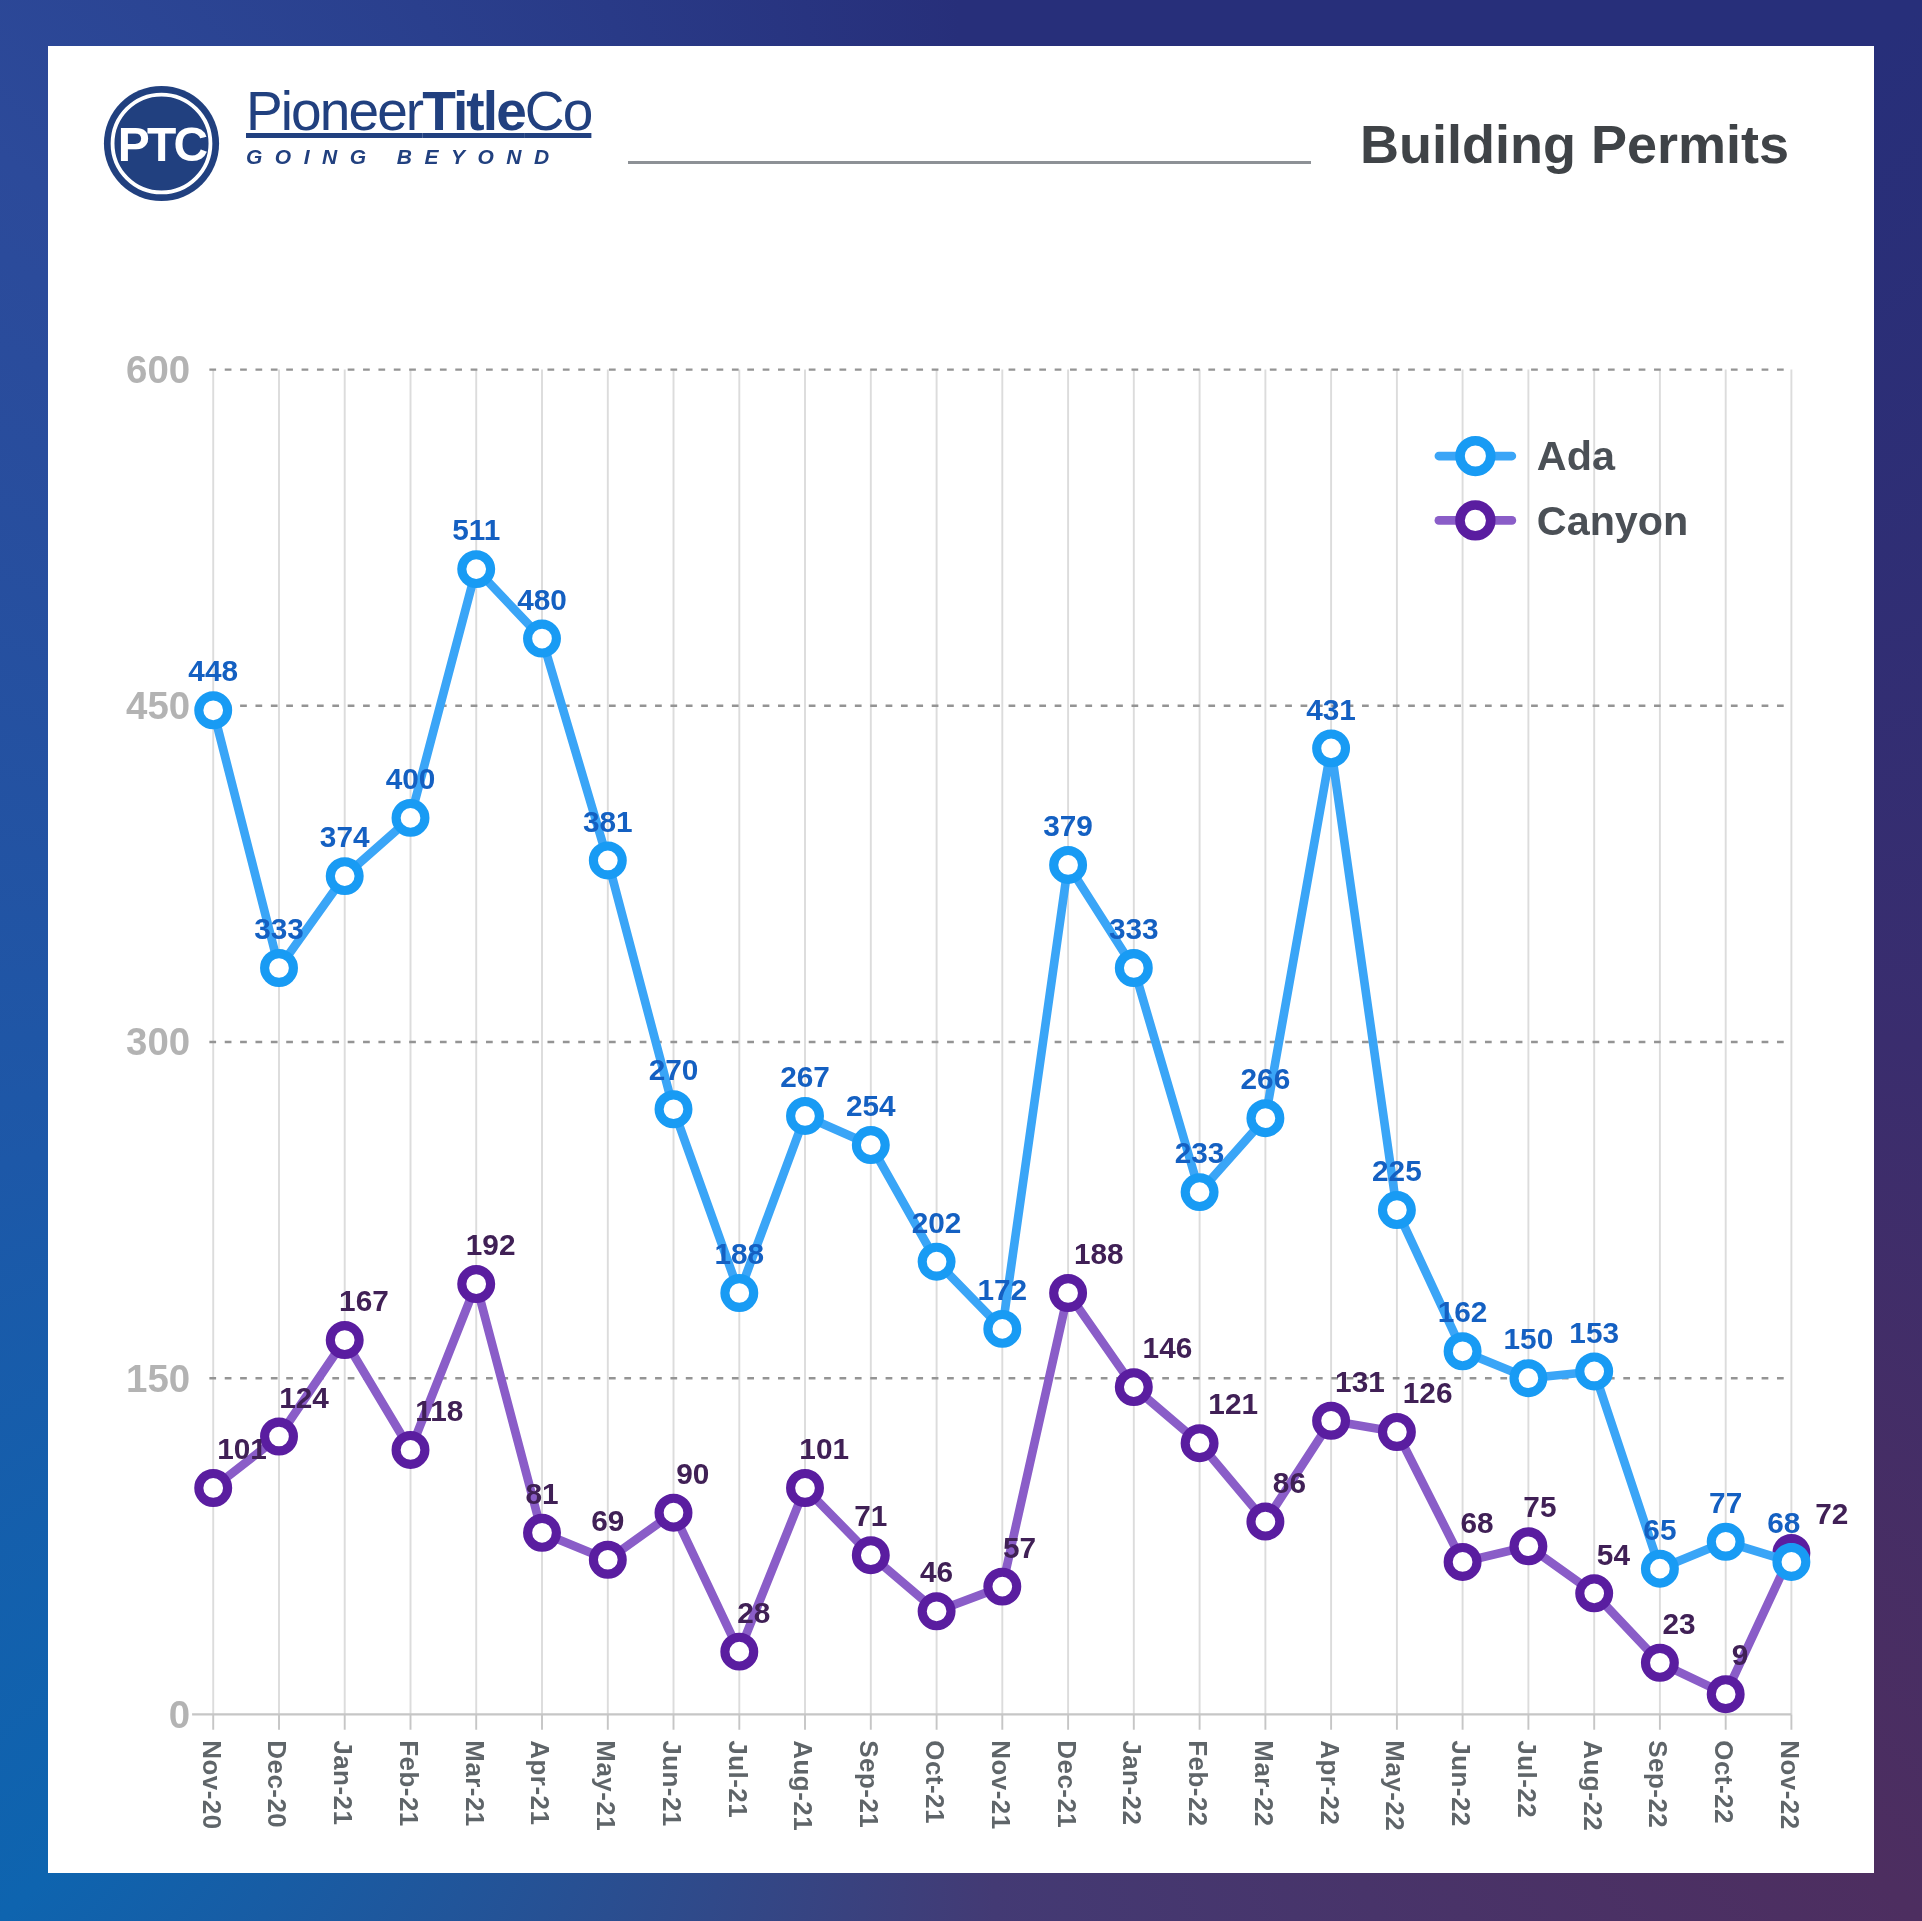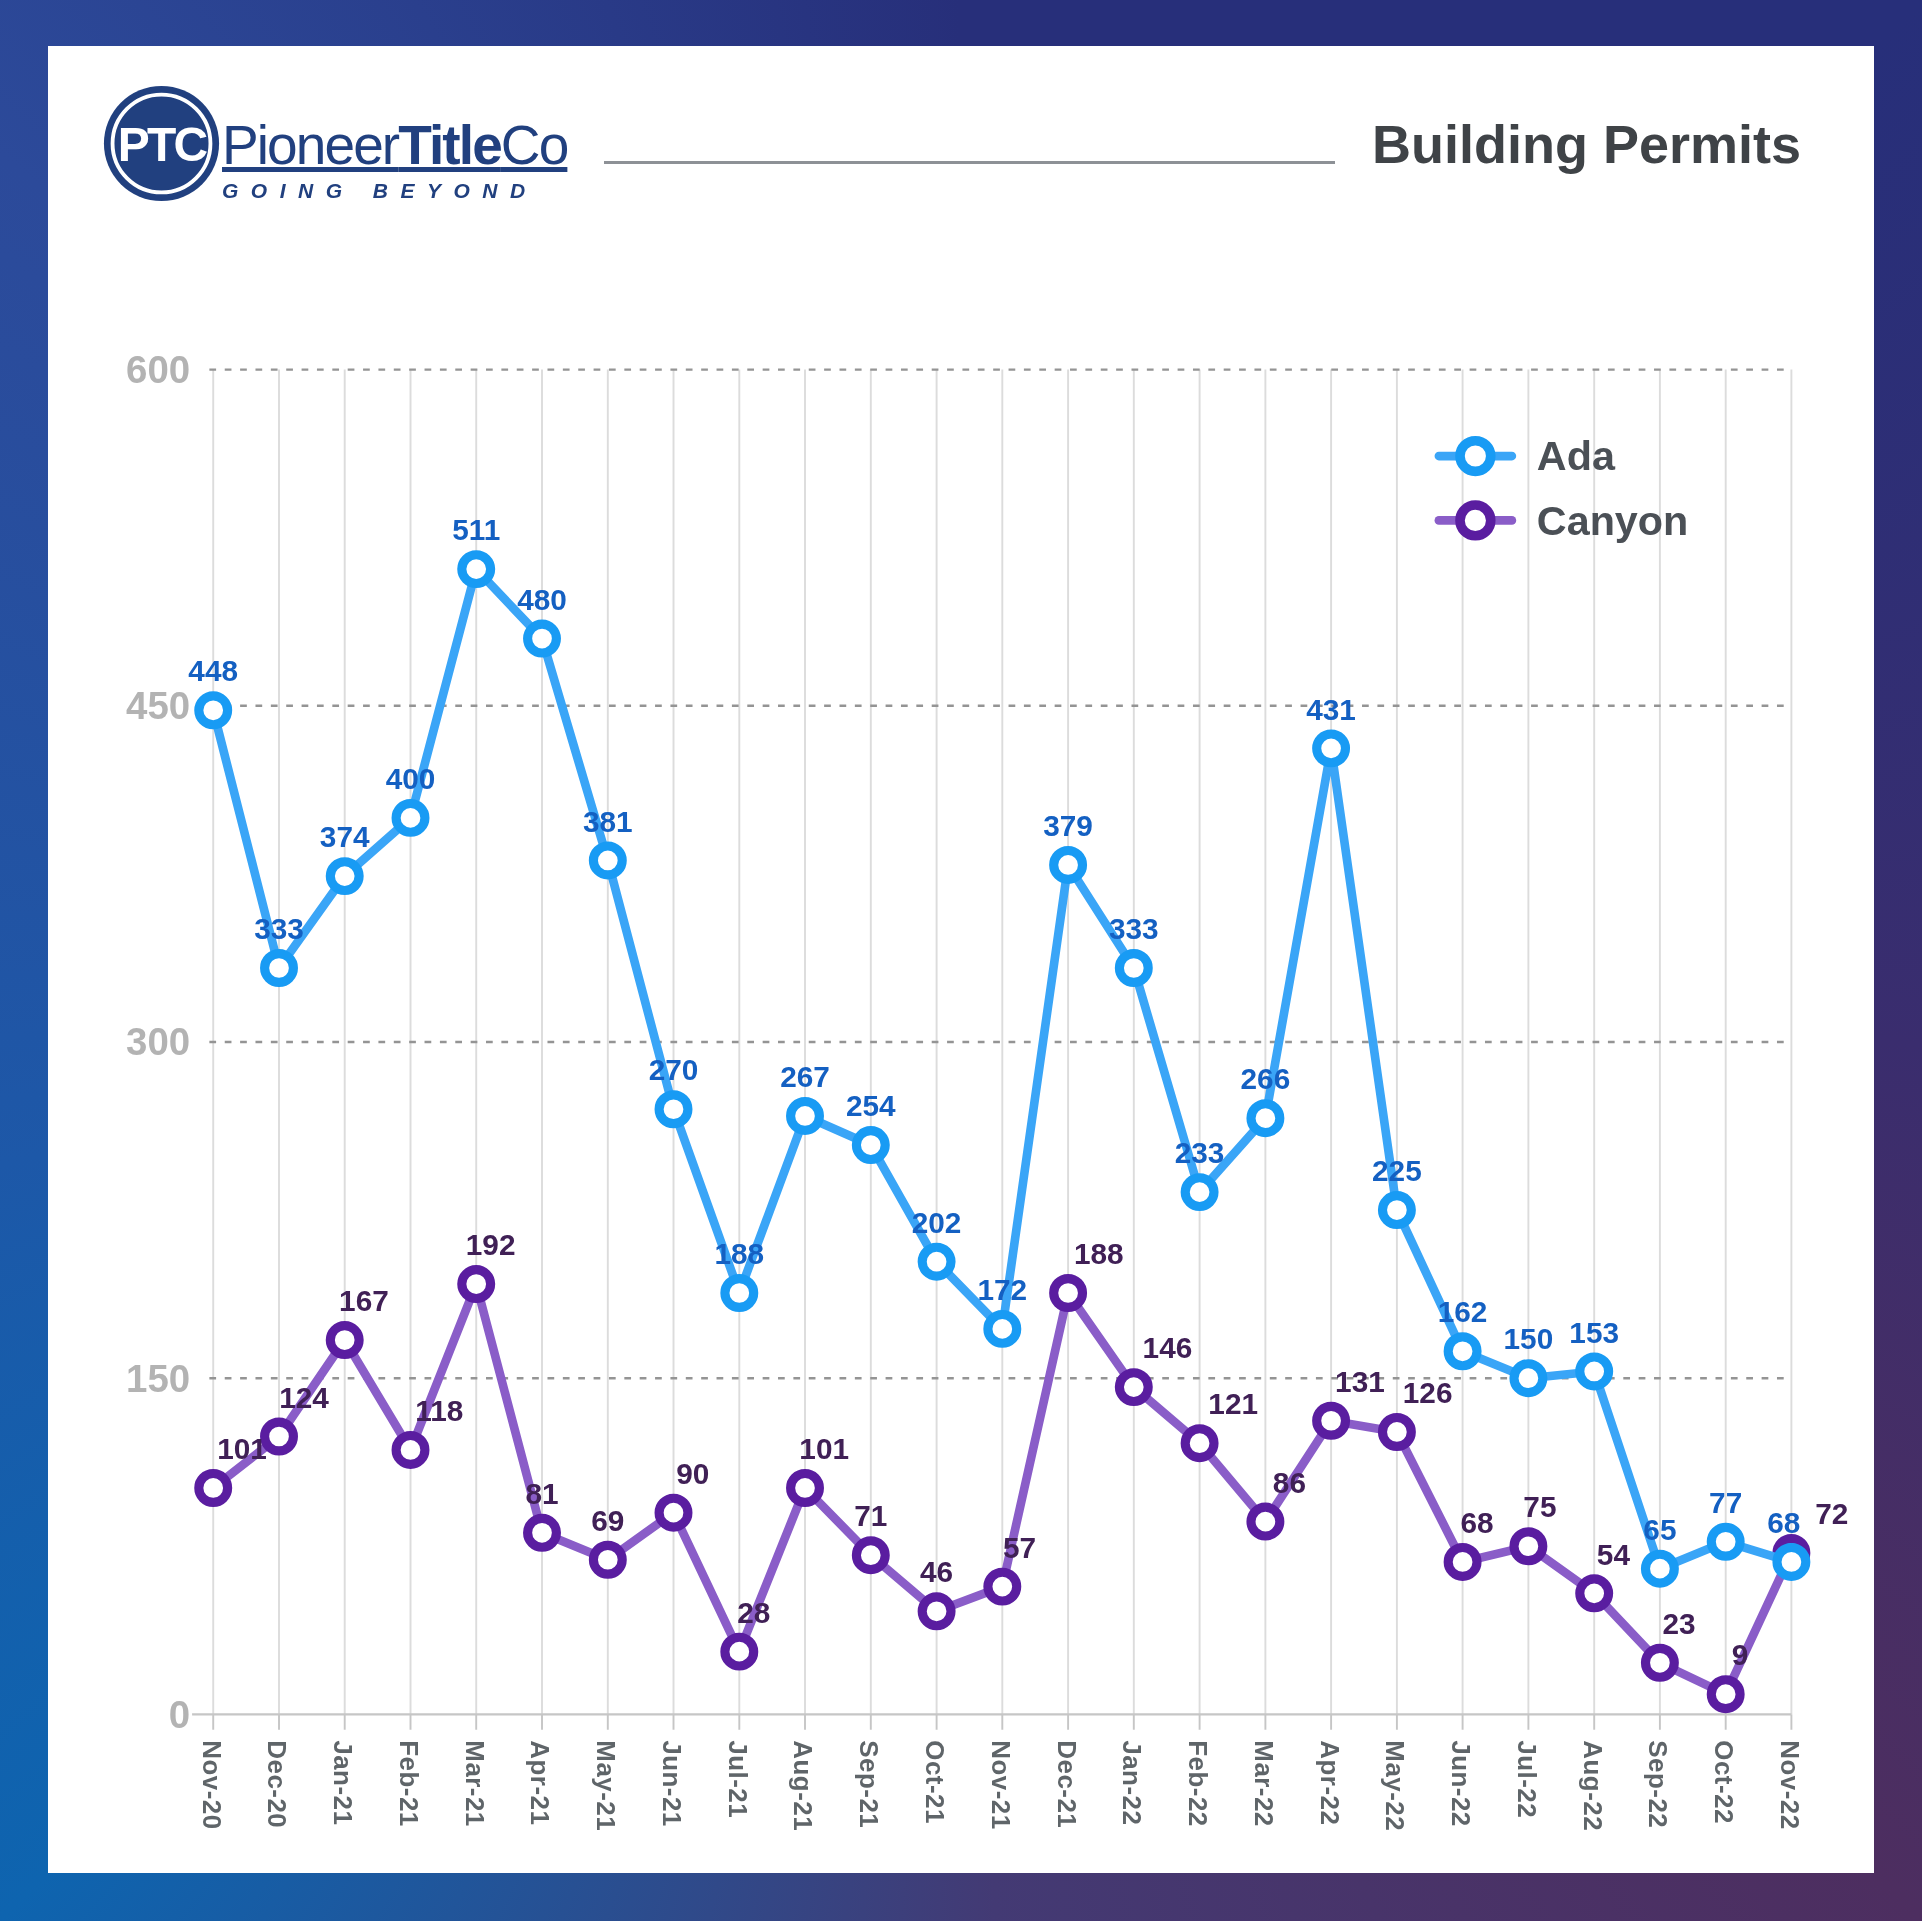--- a/index.html
+++ b/index.html
@@ -3,28 +3,28 @@
 <meta charset="utf-8">
 <style>
   html,body{margin:0;padding:0;}
   body{width:1922px;height:1921px;font-family:"Liberation Sans",sans-serif;}
   .frame{position:relative;width:1922px;height:1921px;
     background:conic-gradient(from 0deg at 50% 50%,
       #272f7a 0deg, #272f7a 45deg, #3a2d6e 95deg, #4d2e60 135deg,
       #433a74 178deg, #0e64af 225deg, #1d58a8 258deg, #2c4a9a 310deg, #272f7a 360deg);}
   .card{position:absolute;left:48px;top:46px;width:1826px;height:1827px;background:#ffffff;}
   .header{position:absolute;left:54px;right:73px;top:38px;display:flex;align-items:center;}
-  .logo{display:flex;align-items:flex-end;gap:1px;}
+  .logo{display:flex;align-items:flex-start;gap:25px;}
   .badge{width:119px;height:119px;flex:0 0 auto;}
   .brand-name{font-size:55px;letter-spacing:-1.9px;line-height:1;white-space:nowrap;text-decoration:underline;}
   .brand-name .rg{font-weight:400;}
   .brand-name .bd{font-weight:700;}
   .tagline{font-size:21px;font-style:italic;font-weight:600;letter-spacing:12.5px;margin-top:6px;}
   .divider{flex:1;height:2.9px;margin:0 37px;margin-top:38px;background:#8d9196;}
-  .title{font-size:54px;font-weight:700;margin:0;white-space:nowrap;}
+  .title{font-size:54px;font-weight:700;margin:12px;white-space:nowrap;}
   #chart{position:absolute;left:0;top:213px;width:1826px;height:1614px;display:block;}
   .ytick{font:700 40px "Liberation Sans",sans-serif;}
   .xtick{font:700 27px "Liberation Sans",sans-serif;letter-spacing:0.5px;}
   .dlabel{font:700 31px "Liberation Sans",sans-serif;}
   .legend-label{font:700 43px "Liberation Sans",sans-serif;}
   .badge-text{font:700 50px "Liberation Sans",sans-serif;letter-spacing:-3px;}
 </style>
 </head>
 <body>
 

